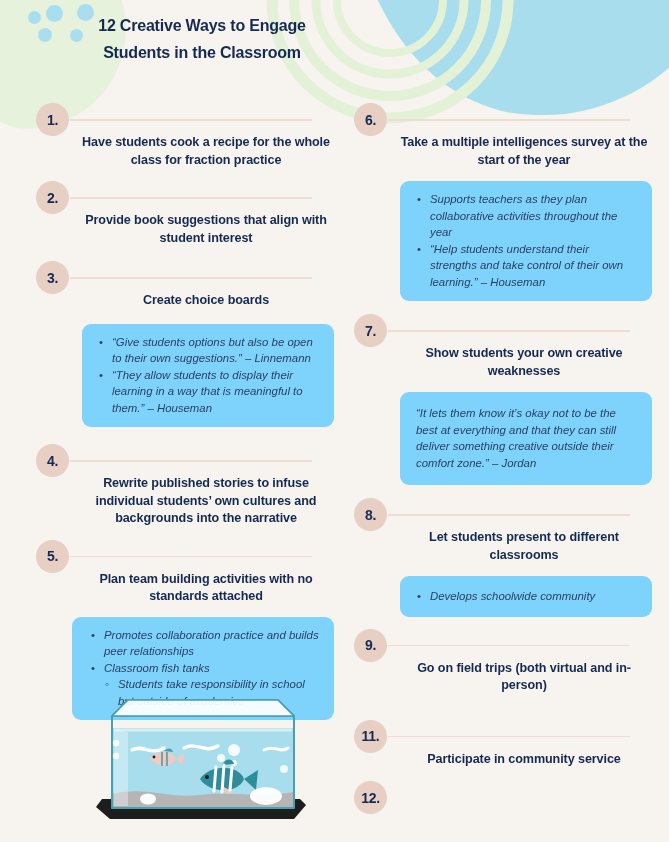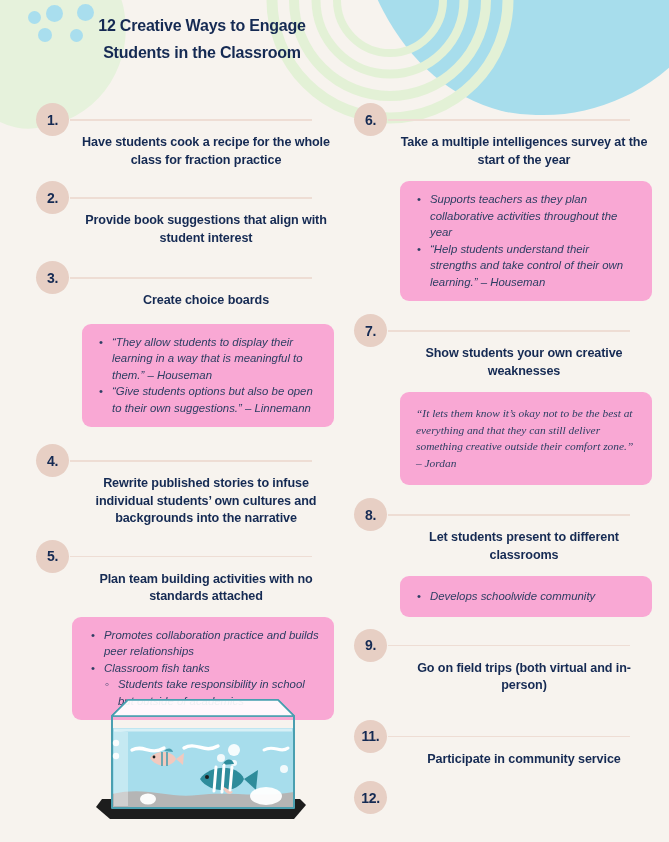--- a/index.html
+++ b/index.html
@@ -55,36 +55,36 @@
     background:#EEDDD4;
   }
   .item-title{
     color:#152A53;font-size:12.6px;line-height:17.5px;
     font-weight:bold;padding-left:46px;padding-right:6px;
     margin-top:-3px;letter-spacing:-0.1px;text-align:center;
   }
 
   
   .note{
-    background:#f9a8d4;border-radius:9px;
+    background:#7dd3fc;border-radius:9px;
     margin:10px 0 0 46px;padding:10px 14px 11px 14px;
   }
   .note ul{margin:0;padding:0 0 0 16px;list-style:none;}
   .note li{
     position:relative;color:#2C3E63;font-style:italic;
     font-size:11.4px;line-height:16.5px;margin:0 0 0 0;padding-left:0;
   }
   .note li::before{
     content:"\2022";position:absolute;left:-13px;top:0;font-style:normal;
   }
   .note ul ul{padding-left:18px;margin-top:0;}
   .note ul ul li::before{content:"\25E6";left:-13px;}
   .note p.plain{
     margin:0;color:#2C3E63;font-style:italic;
-    font-size:11.4px;line-height:16.5px;font-family:Liberation Serif, serif;
+    font-size:11.4px;line-height:16.5px;
   }
   .note.noind{padding-left:18px;}
   .note.noind ul{padding-left:14px;}
 
   
   #fishtank{position:absolute;left:88px;top:686px;width:230px;height:150px;}
 </style>
 </head>
 <body>
 
@@ -134,22 +134,22 @@
     <div style="height:14px"></div>
 
     <div class="item">
       <div class="item-head">
         <div class="num">3.</div>
         <div class="rule"></div>
       </div>
       <div class="item-title">Create choice boards</div>
       <div class="note" style="margin-top:14px;margin-right:2px;">
         <ul>
+          <li>“Give students options but also be open to their own suggestions.” – Linnemann</li>
           <li>“They allow students to display their learning in a way that is meaningful to them.” – Houseman</li>
-          <li>“Give students options but also be open to their own suggestions.” – Linnemann</li>
         </ul>
       </div>
     </div>
 
     <div style="height:17px"></div>
 
     <div class="item">
       <div class="item-head">
         <div class="num">4.</div>
         <div class="rule"></div>

